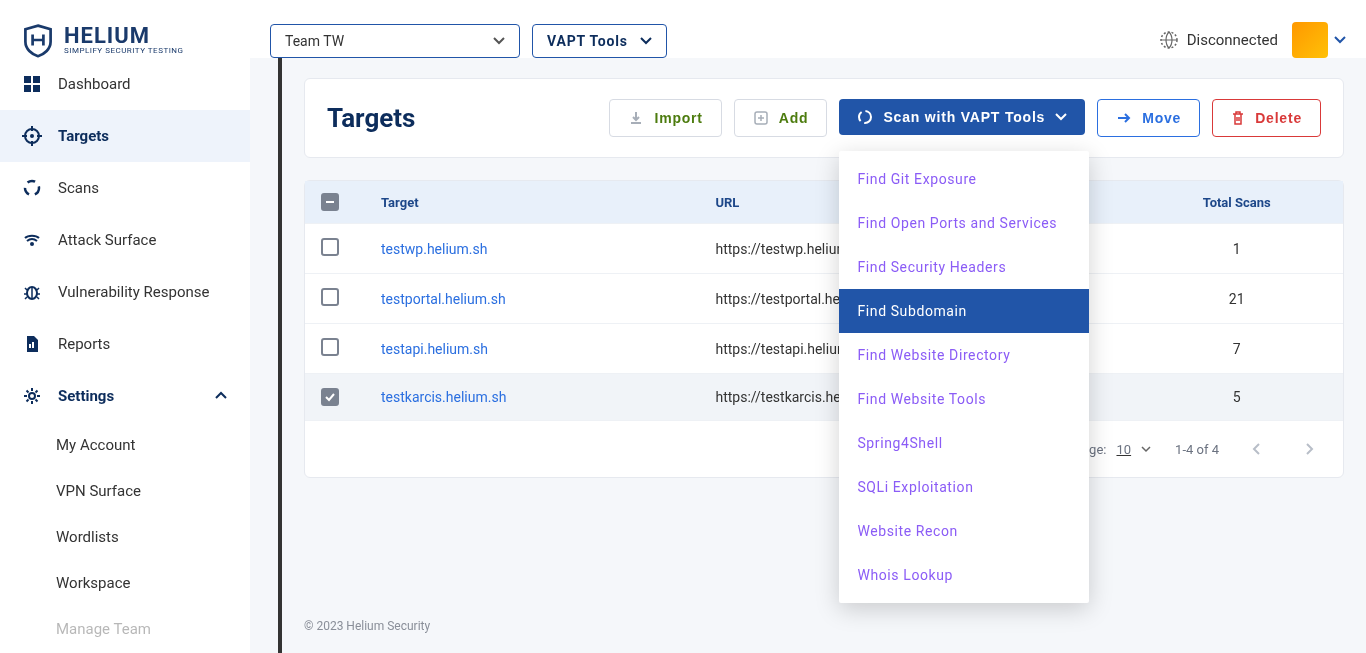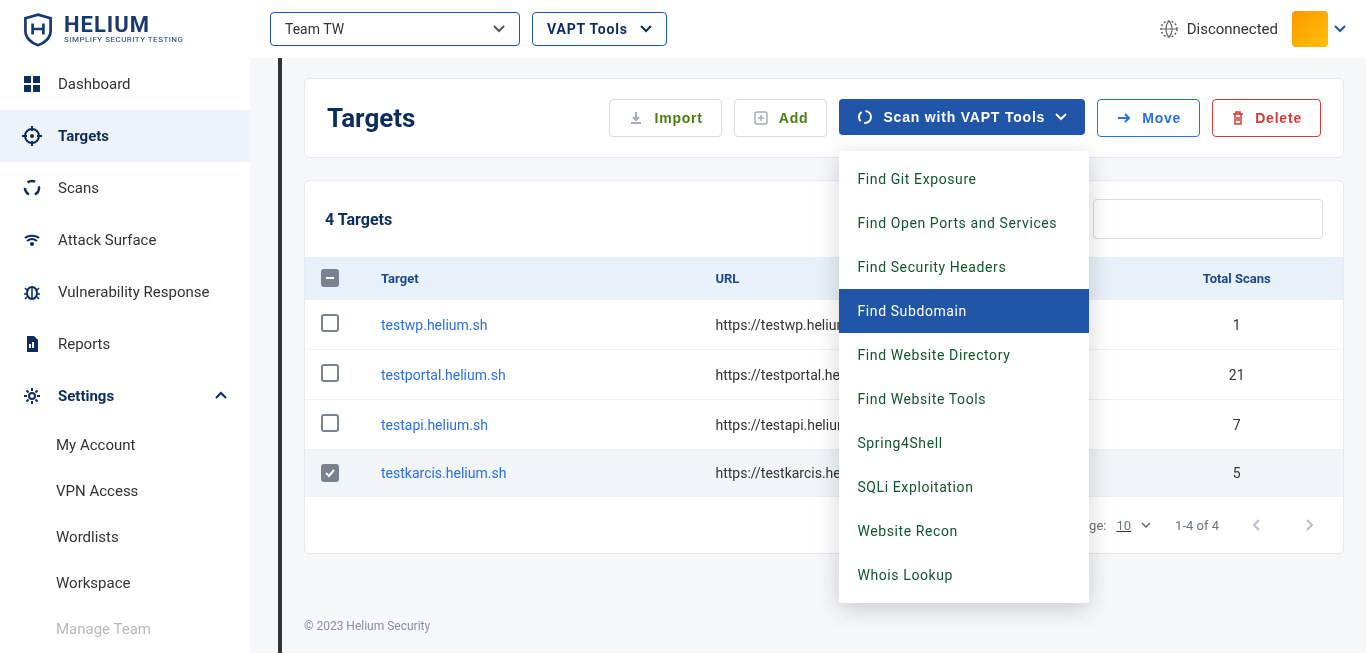--- a/index.html
+++ b/index.html
@@ -1,19 +1,19 @@
 <!DOCTYPE html>
 <html><head>
 <meta charset="utf-8">
 <style>
 * { box-sizing: border-box; margin: 0; padding: 0; }
 body { font-family: -apple-system, BlinkMacSystemFont, "Segoe UI", Roboto, Arial, sans-serif; font-size: 14px; color: #333; background: #f5f7fa; }
 
 
-.topbar { height: 58px; display: flex; align-items: center; padding: 0 20px; background: #fff; position: relative; z-index: 10; }
+.topbar { height: 58px; display: flex; align-items: flex-end; padding: 0 20px; background: #fff; position: relative; z-index: 10; }
 .logo { display: flex; align-items: center; gap: 8px; width: 230px; }
 .logo-icon { width: 36px; height: 36px; }
 .logo-text-main { color: #1a3a6b; font-size: 22px; font-weight: 700; letter-spacing: 1px; line-height: 1; }
 .logo-text-sub { color: #1a3a6b; font-size: 8px; letter-spacing: 0.5px; line-height: 1; }
 .team-select { margin-left: 20px; border: 1.5px solid #2155a8; border-radius: 4px; padding: 8px 14px; min-width: 250px; display: flex; justify-content: space-between; align-items: center; color: #333; cursor: pointer; }
 .tools-select { margin-left: 12px; border: 1.5px solid #2155a8; border-radius: 4px; padding: 8px 14px; display: flex; align-items: center; gap: 12px; color: #0d2d5c; font-weight: 700; letter-spacing: 0.8px; cursor: pointer; }
 .topbar-right { margin-left: auto; display: flex; align-items: center; gap: 14px; }
 .conn-status { display: flex; align-items: center; gap: 8px; color: #333; font-size: 15px; }
 .avatar-wrap { display: flex; align-items: center; gap: 6px; cursor: pointer; }
 .avatar { width: 36px; height: 36px; border-radius: 4px; background: linear-gradient(135deg, #ff9800, #ffc107); }
@@ -57,21 +57,21 @@
 .checkbox.checked { background: #7a8290; border-color: #7a8290; }
 .scans-col { text-align: center; }
 
 
 .pager { display: flex; align-items: center; justify-content: flex-end; gap: 24px; padding: 14px 20px; color: #6b7280; font-size: 13px; border-top: 1px solid #eef1f5; }
 .pager .ipp { display: flex; align-items: center; gap: 10px; }
 .pager .nav-arrow { width: 28px; height: 28px; display: inline-flex; align-items: center; justify-content: center; color: #a7aeb8; cursor: pointer; }
 
 
 .dropdown-menu { position: absolute; top: 52px; left: 0; width: 250px; background: #fff; border-radius: 2px; box-shadow: 0 6px 24px rgba(0,0,0,0.18); padding: 6px 0; max-height: 460px; overflow-y: auto; z-index: 50; }
-.dropdown-item { padding: 14px 18px; font-size: 14px; letter-spacing: 0.6px; color: #14532d; cursor: pointer; }
+.dropdown-item { padding: 14px 18px; font-size: 14px; letter-spacing: 0.6px; color: #8b5cf6; cursor: pointer; }
 .dropdown-item.highlight { background: #2155a8; color: #fff; }
 .dropdown-menu::-webkit-scrollbar { width: 7px; }
 .dropdown-menu::-webkit-scrollbar-thumb { background: #555; border-radius: 3px; }
 .dropdown-menu::-webkit-scrollbar-track { background: transparent; }
 
 .footer { padding: 12px 22px 0 22px; font-size: 12px; color: #8a8f99; }
 
 
 svg { display: block; }
 </style>
@@ -169,21 +169,21 @@
       <svg width="20" height="20">
           <circle cx="10" cy="10" r="3" fill="none" stroke="#0d2d5c" stroke-width="2"></circle>
           <path d="M10 2 V5 M10 15 V18 M2 10 H5 M15 10 H18 M4.5 4.5 L6.5 6.5 M13.5 13.5 L15.5 15.5 M4.5 15.5 L6.5 13.5 M13.5 6.5 L15.5 4.5" stroke="#0d2d5c" stroke-width="2"></path>
         </svg>
       <span>Settings</span>
       <svg class="right-chev" width="14" height="10">
           <path d="M2 7 L7 2 L12 7" fill="none" stroke="#0d2d5c" stroke-width="2"></path>
         </svg>
     </div>
     <div class="sidebar-sub">My Account</div>
-    <div class="sidebar-sub">VPN Access</div>
+    <div class="sidebar-sub">VPN Surface</div>
     <div class="sidebar-sub">Wordlists</div>
     <div class="sidebar-sub">Workspace</div>
     <div class="sidebar-sub" style="opacity:0.35">Manage Team</div>
   </div>
 
   <div class="main">
     <div class="main-inner">
     <div class="page-head">
       <div class="page-title">Targets</div>
       <div class="head-actions">
@@ -232,24 +232,20 @@
         <button class="btn outline-red">
           <svg width="14" height="16">
                 <path d="M2 4 H12 M5 4 V2 H9 V4 M4 4 V14 H10 V4 M6 7 V11 M8 7 V11" fill="none" stroke="#d93939" stroke-width="1.5"></path>
               </svg>
           <span>Delete</span>
         </button>
       </div>
     </div>
 
     <div class="card">
-      <div class="card-head">
-        <div class="count">4 Targets</div>
-        <input class="search-input" placeholder="" style="">
-      </div>
       <table>
         <thead>
           <tr>
             <th style="width:60px">
               <span class="checkbox indeterminate">
                 <svg width="12" height="12">
                       <rect x="2" y="5" width="8" height="2" fill="#fff"></rect>
                     </svg>
               </span>
             </th>

